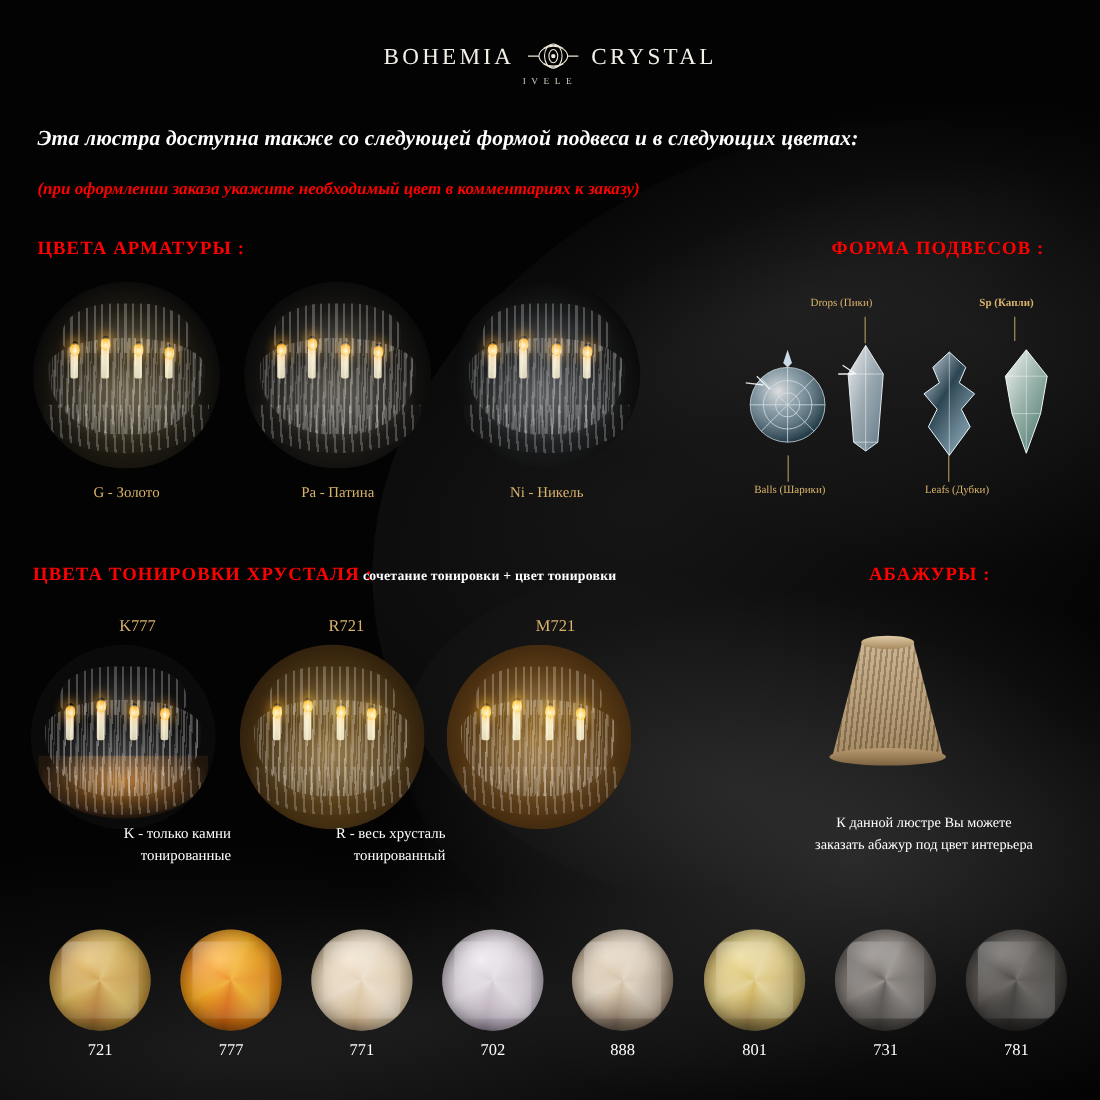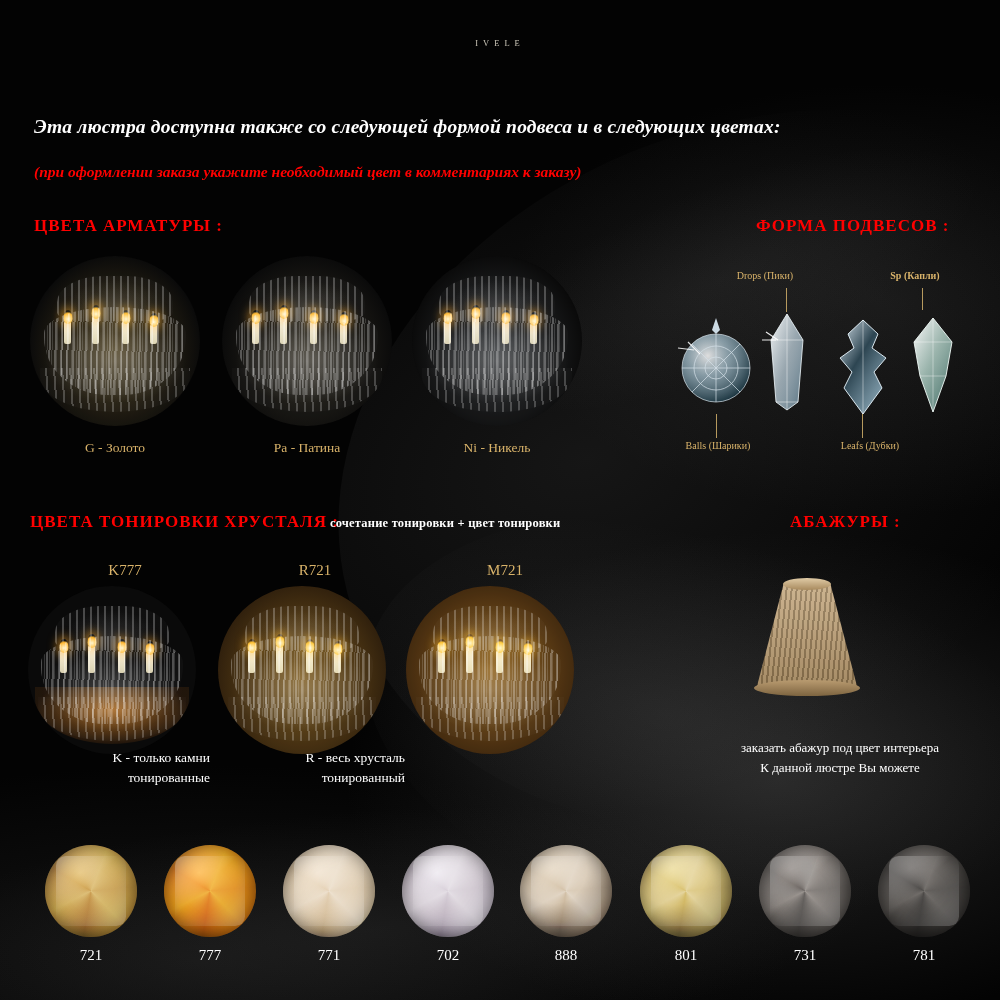--- a/index.html
+++ b/index.html
@@ -238,20 +238,36 @@
 </head>
 <body>
 
 <div class="page">
   <div class="swoosh sw1"></div>
   <div class="swoosh sw2"></div>
   <div class="swoosh sw3"></div>
   <div class="swoosh sw4"></div>
 
   <div class="logo">
+    <div class="logo-row">
+      <span>BOHEMIA</span>
+      <span class="logo-emblem">
+        <svg viewBox="0 0 46 30" width="46" height="30">
+          <g fill="none" stroke="#efe9d8" stroke-width="1">
+            <ellipse cx="23" cy="15" rx="13" ry="9"></ellipse>
+            <ellipse cx="23" cy="15" rx="8" ry="11"></ellipse>
+            <ellipse cx="23" cy="15" rx="4" ry="6"></ellipse>
+            <path d="M10 15 L0 15 M36 15 L46 15"></path>
+            <path d="M14 8 Q23 2 32 8 M14 22 Q23 28 32 22"></path>
+          </g>
+          <circle cx="23" cy="15" r="2" fill="#efe9d8"></circle>
+        </svg>
+      </span>
+      <span>CRYSTAL</span>
+    </div>
     <div class="logo-sub">IVELE</div>
   </div>
 
   <div class="h-main">Эта люстра доступна также со следующей формой подвеса и в следующих цветах:</div>
   <div class="h-sub">(при оформлении заказа укажите необходимый цвет в комментариях к заказу)</div>
 
   <div class="sec-title" id="t-armature">ЦВЕТА АРМАТУРЫ :</div>
   <div class="sec-title" id="t-pendants">ФОРМА ПОДВЕСОВ :</div>
   <div class="sec-title" id="t-tint">ЦВЕТА  ТОНИРОВКИ  ХРУСТАЛЯ :</div>
   <div class="sec-title" id="t-tint-note">сочетание тонировки + цвет тонировки</div>
@@ -444,22 +460,22 @@
       <div class="tint-m"></div>
     </div>
   </div>
 
   <div class="shade">
     <div class="shade-body"></div>
     <div class="shade-top"></div>
     <div class="shade-bottom"></div>
   </div>
   <div class="shade-note">
+    <div>К данной люстре Вы можете</div>
     <div>заказать абажур под цвет интерьера</div>
-    <div>К данной люстре Вы можете</div>
   </div>
 
   <div class="swatches">
 
     <div class="sw-item" style="left:45px; top:0;">
       <div class="sw-ball" style="background:radial-gradient(circle at 38% 30%, #e8c882, #c59a4a 45%, #8f6a22 100%);">
         <div class="facets"></div>
           <div class="facets2"></div>
       </div>
       <div class="sw-label">721</div>

